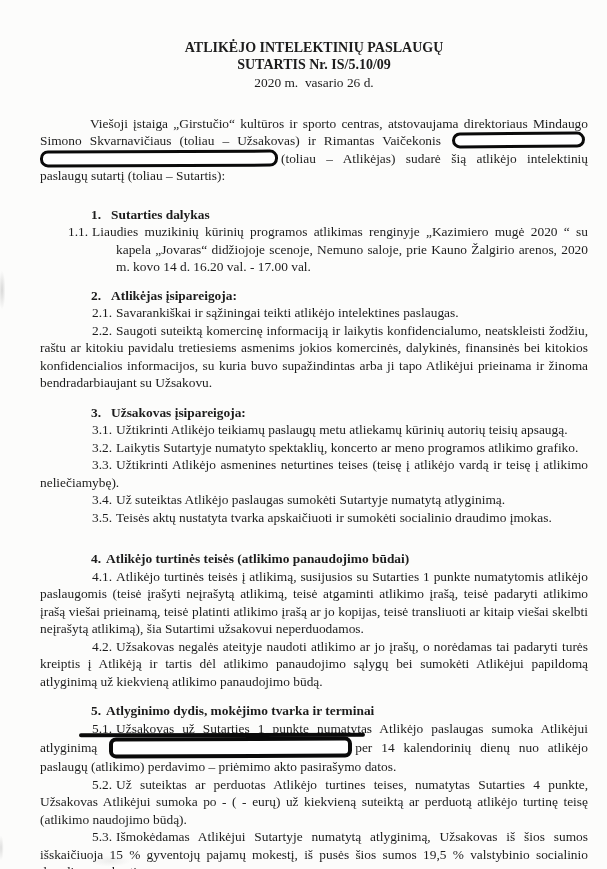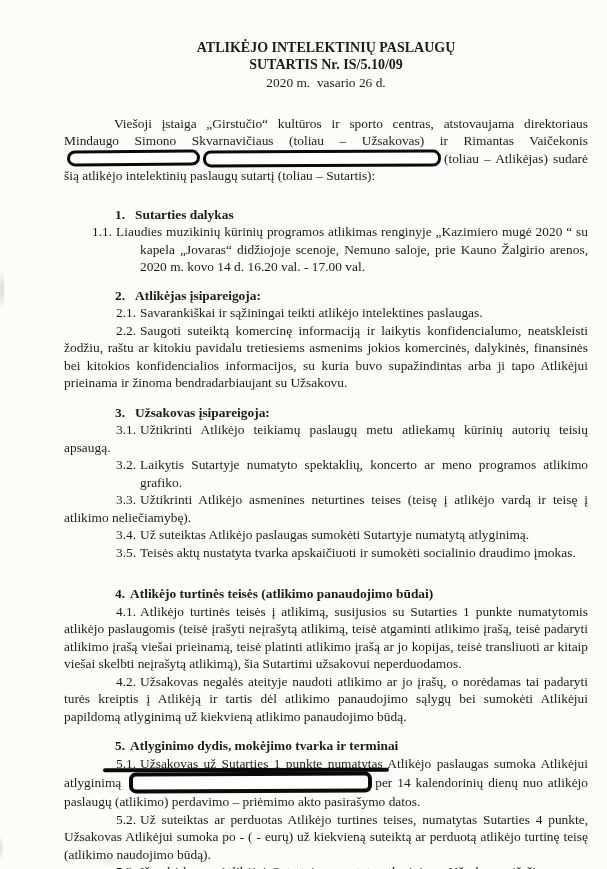--- a/index.html
+++ b/index.html
@@ -6,21 +6,21 @@
   body{
     width:607px;height:869px;overflow:hidden;
     background:#fcfcfb;color:#1c1c1c;
     font-family:"Liberation Serif","DejaVu Serif",serif;
     font-size:13.4px;line-height:17.5px;
     -webkit-font-smoothing:antialiased;
   }
   .page{
     position:relative;box-sizing:border-box;
     width:607px;height:869px;
-    padding:40px 19px 0 64px;
+    padding:40px 19px 0 40px;
   }
   
   .page::before{
     content:"";position:absolute;inset:0;pointer-events:none;
     background:
       radial-gradient(ellipse 5px 28px at 2px 290px, rgba(130,130,130,.30), transparent 70%),
       radial-gradient(ellipse 4px 18px at 1px 848px, rgba(130,130,130,.25), transparent 70%),
       radial-gradient(ellipse 30px 8px at 110px 861px, rgba(150,150,150,.15), transparent 70%);
   }
   .title-block{text-align:center;font-weight:bold;font-size:14px;line-height:16.5px;}

